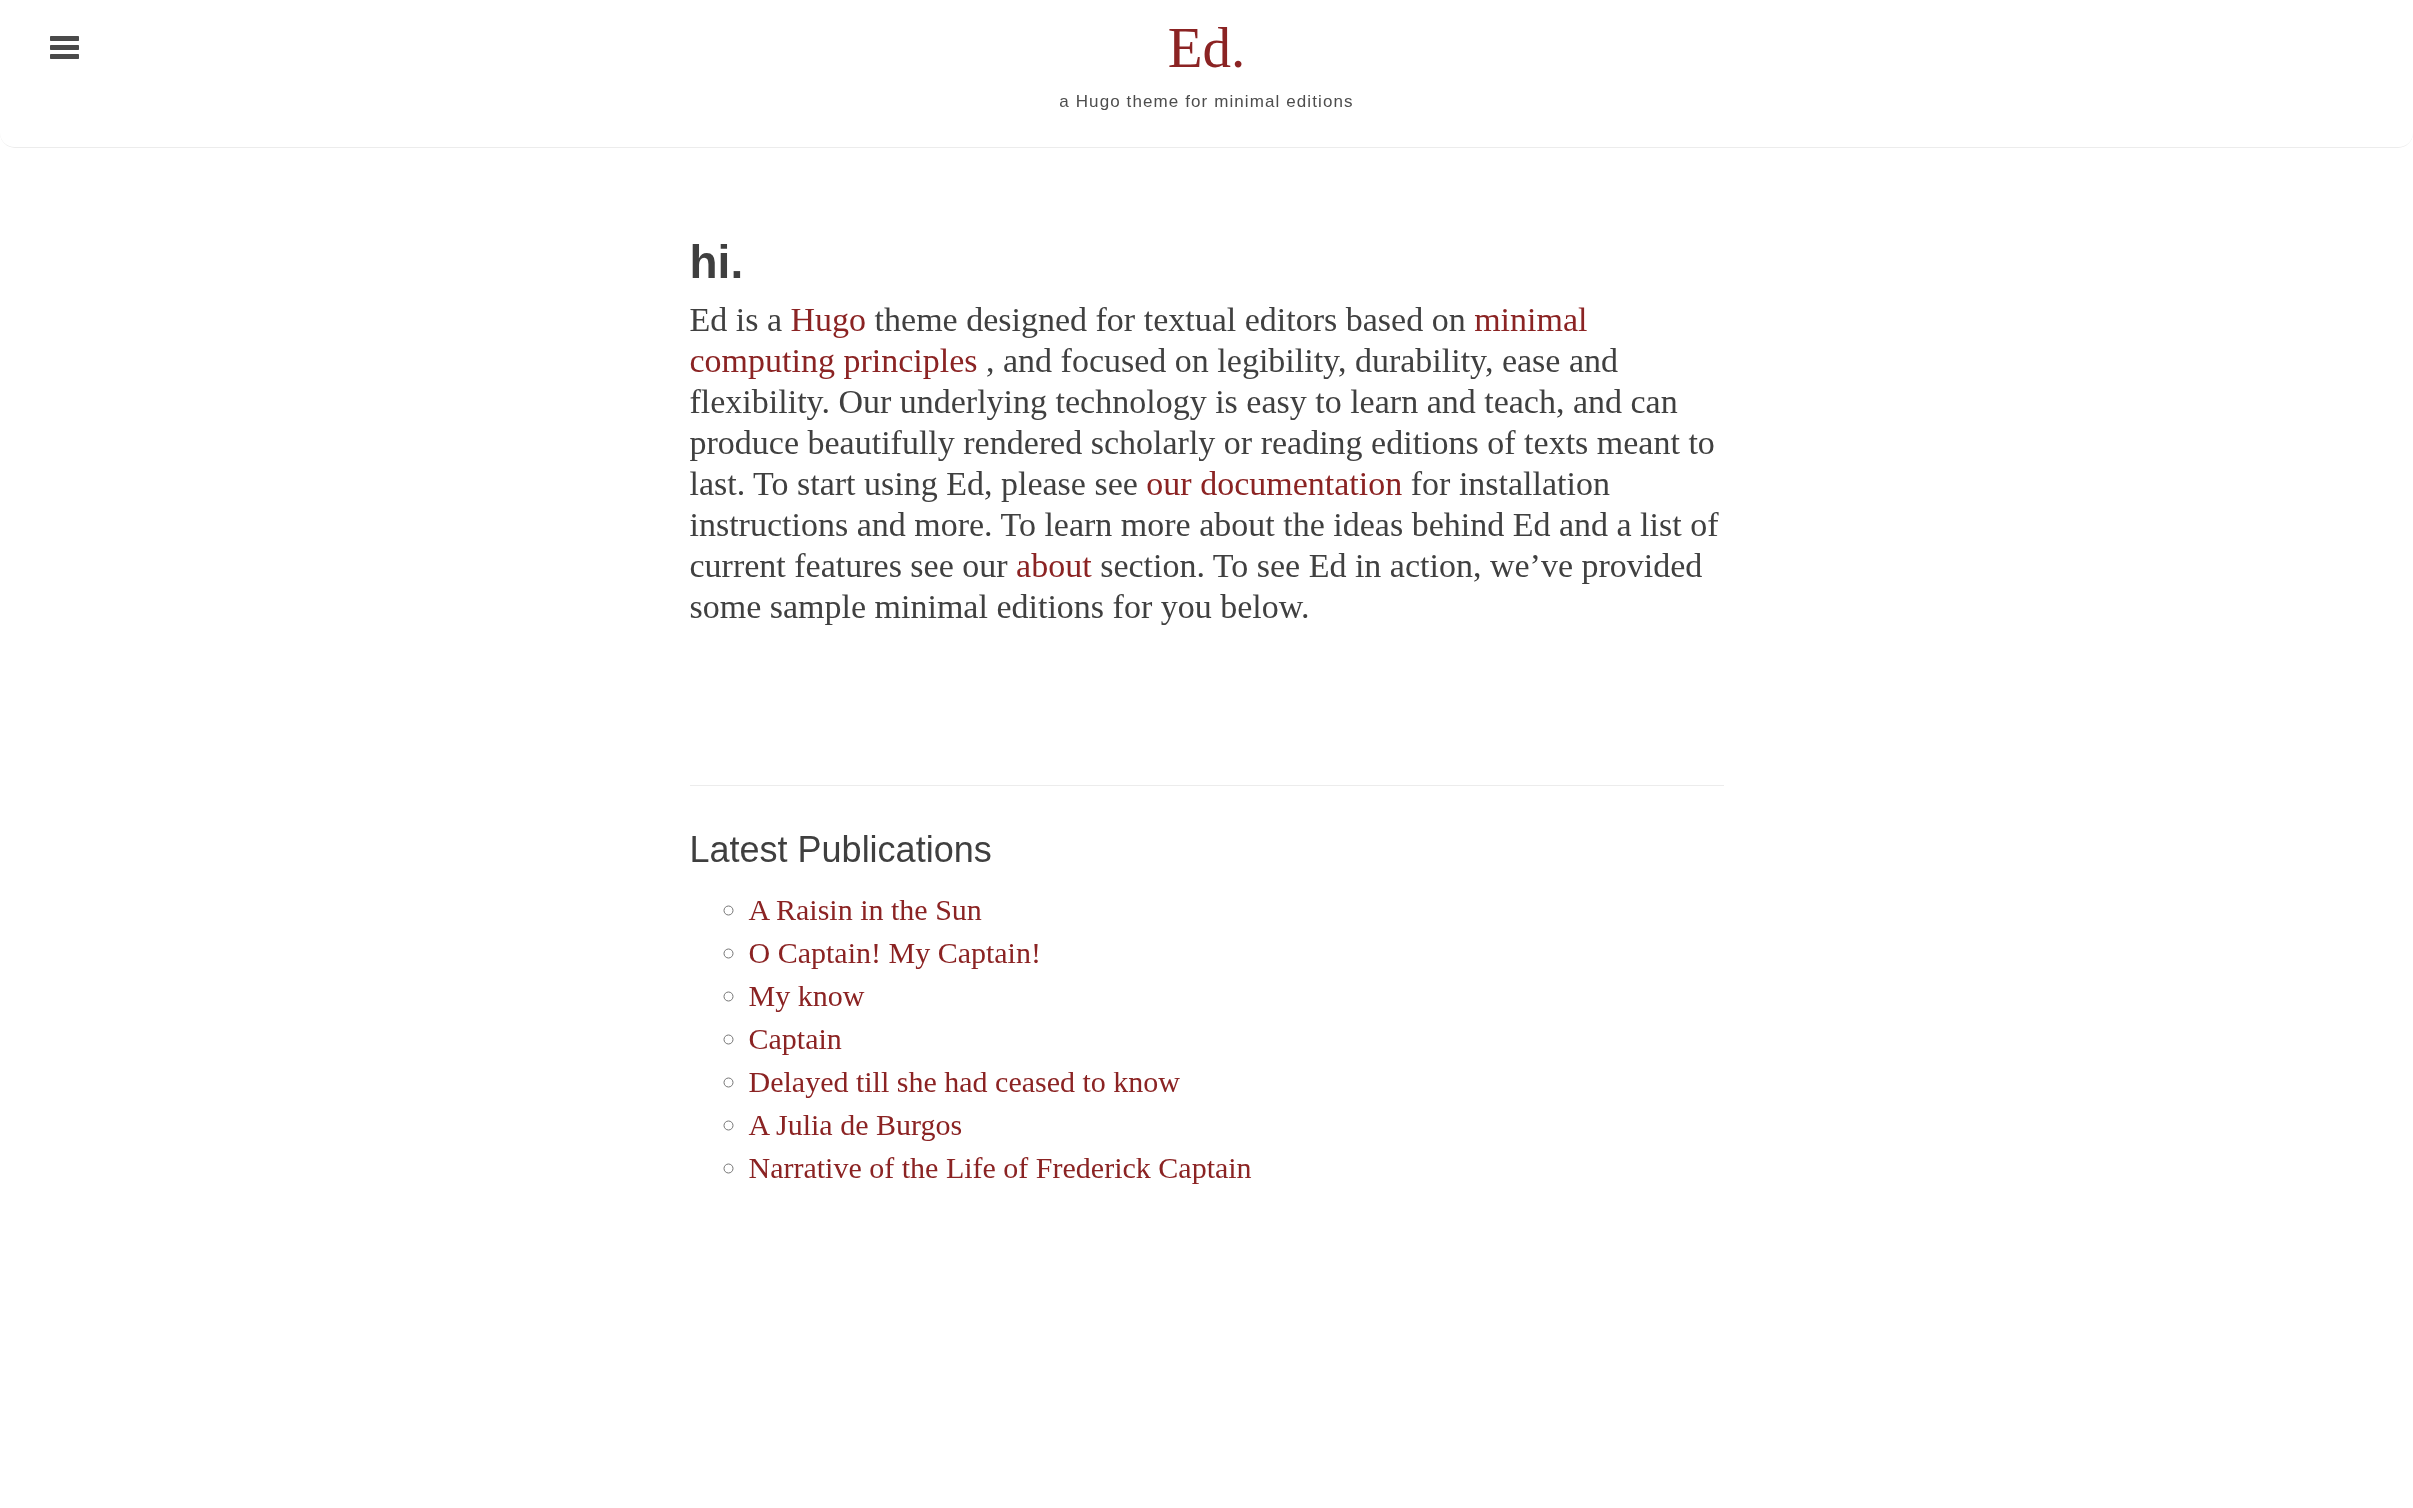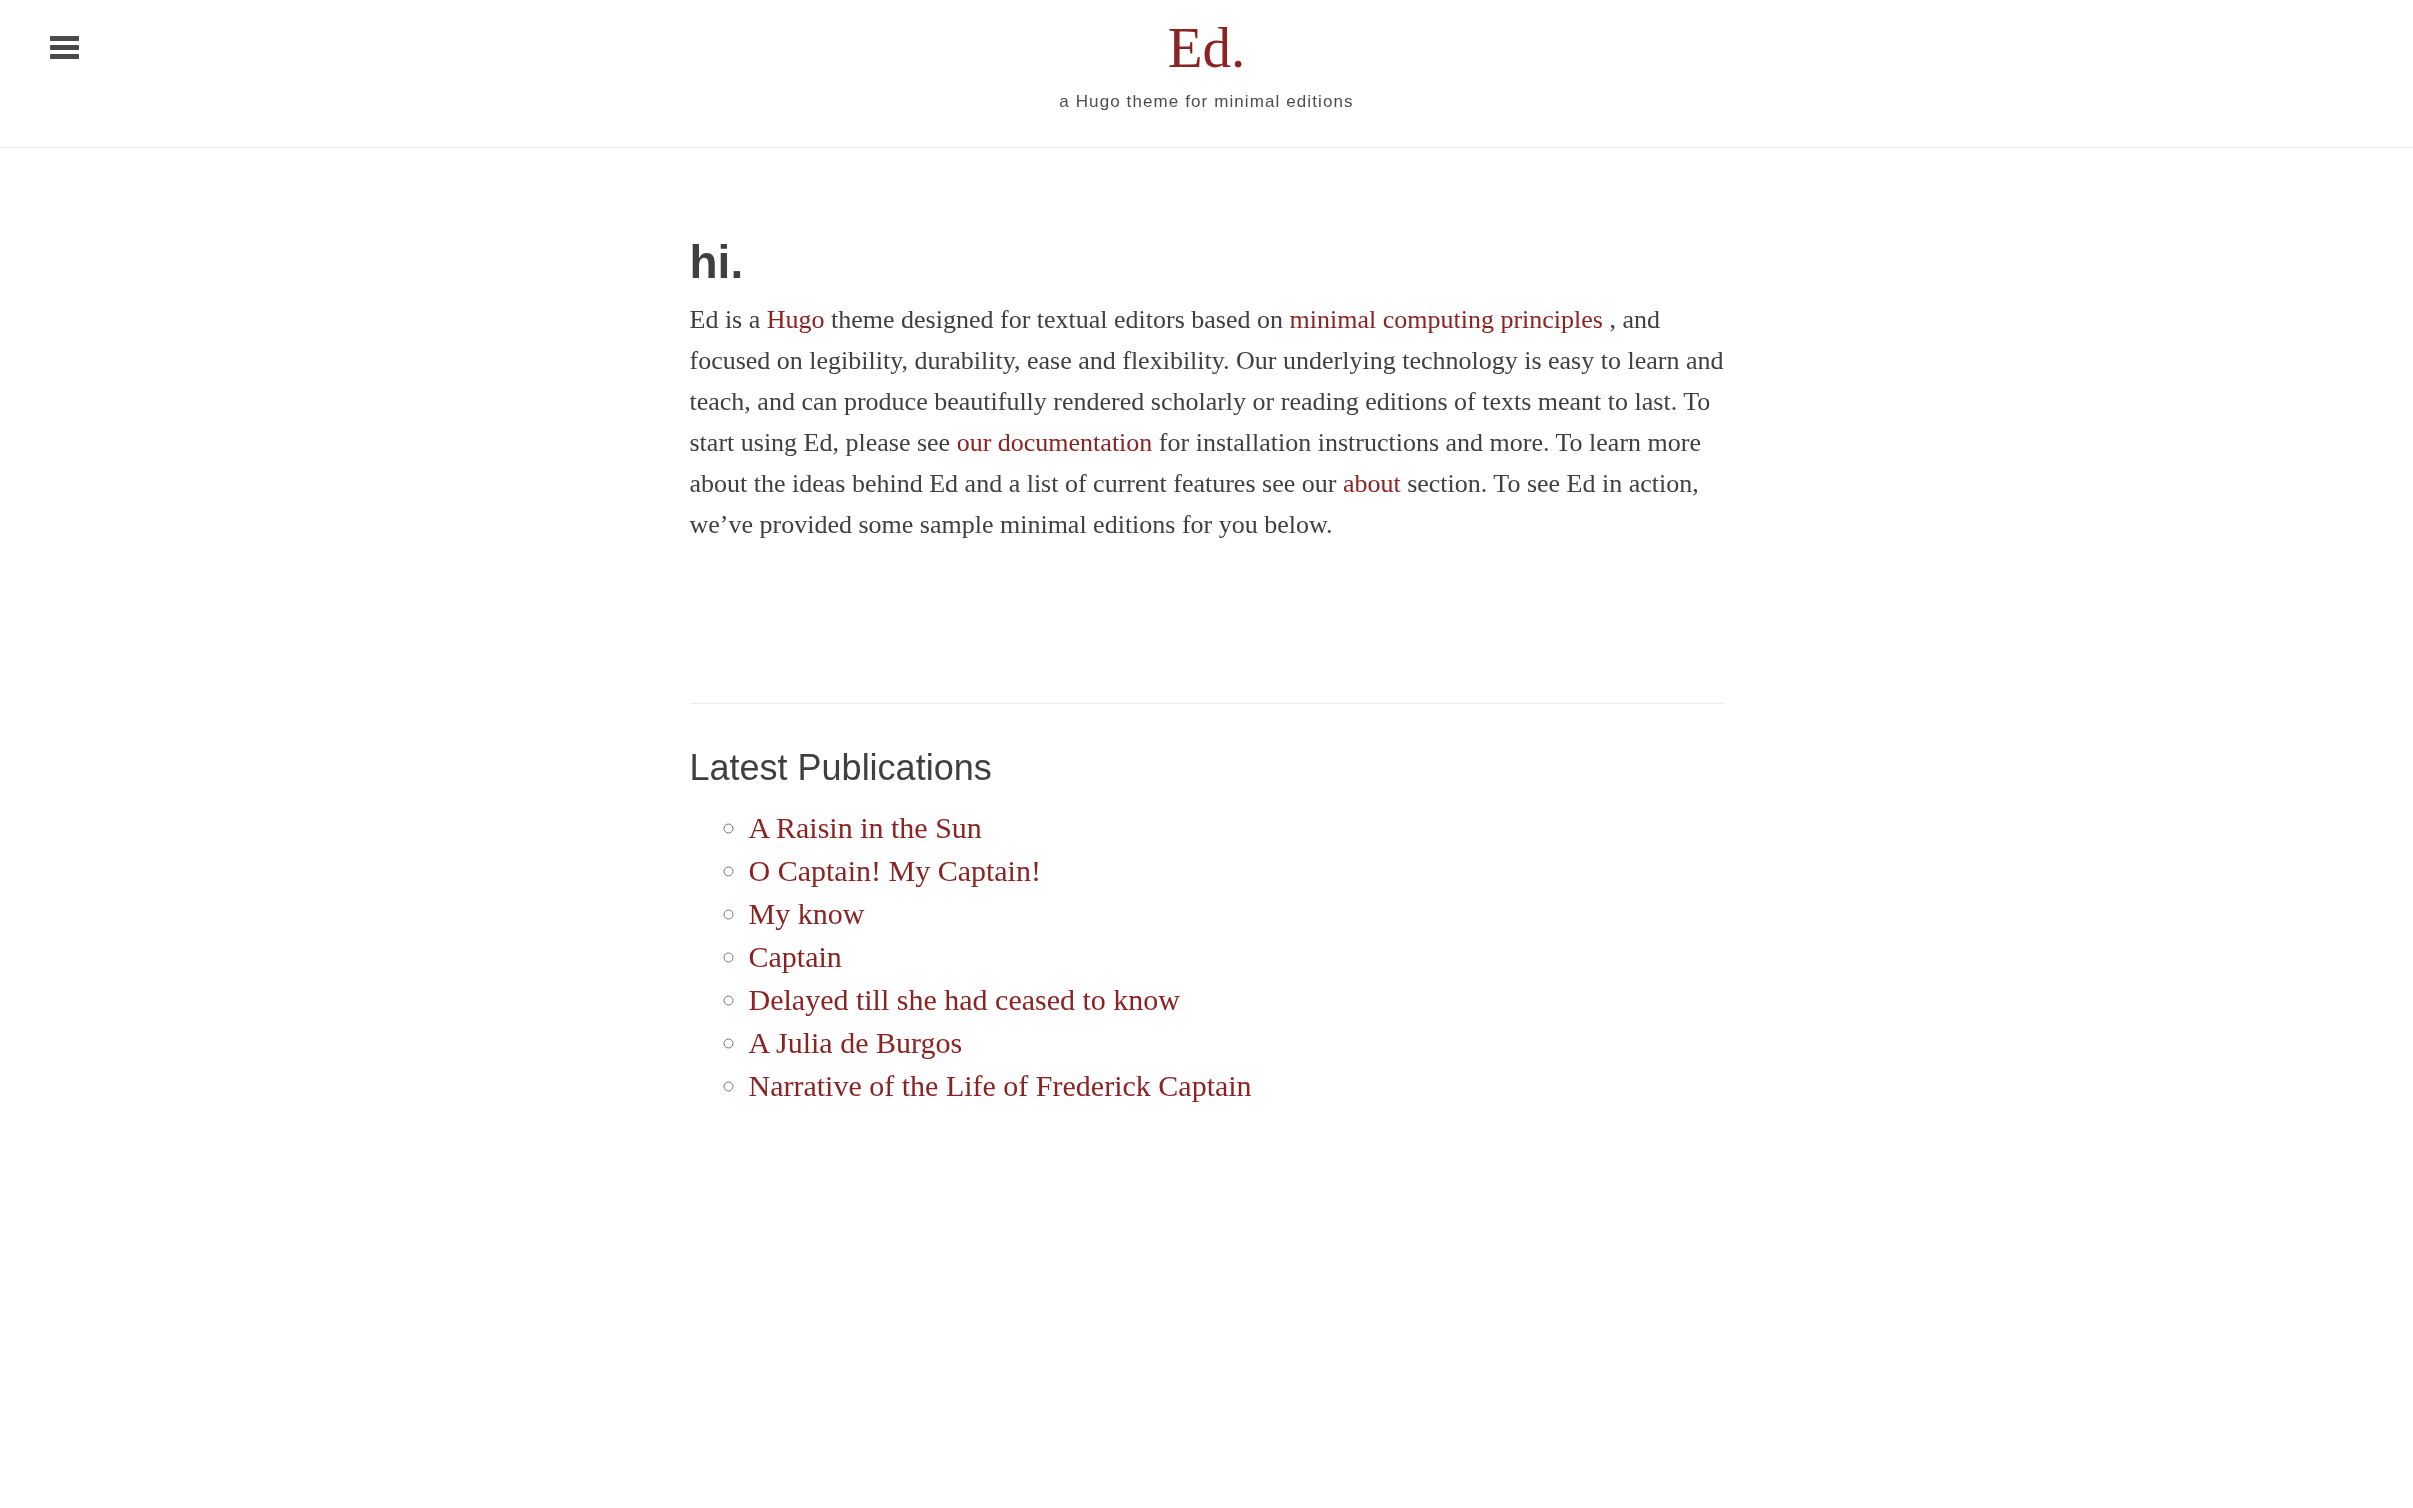--- a/index.html
+++ b/index.html
@@ -13,20 +13,21 @@
     min-height: 1508px;
   }
 
   
   .site-header {
     position: relative;
     text-align: center;
     padding: 18.7px 0 37px;
     border-bottom: 1.4px solid #ececec;
     background: #ffffff;
+    border-radius: 15px;
   }
   .menu-button {
     position: absolute;
     left: 50px;
     top: 36px;
     width: 29px;
     height: 23px;
     background: none;
     border: none;
     padding: 0;
@@ -74,21 +75,21 @@
   .greeting-heading {
     font-family: "Liberation Sans", sans-serif;
     font-weight: 700;
     font-size: 46px;
     line-height: 1;
     color: #3f3f3f;
     margin: 91px 0 14.4px;
   }
   .intro {
     margin: 0;
-    font-size: 26px;
+    font-size: 34px;
     line-height: 41px;
     color: #404040;
   }
   .intro a {
     color: #8b2323;
     text-decoration: none;
   }
   .section-divider {
     border: none;
     border-top: 1.4px solid #ececec;

